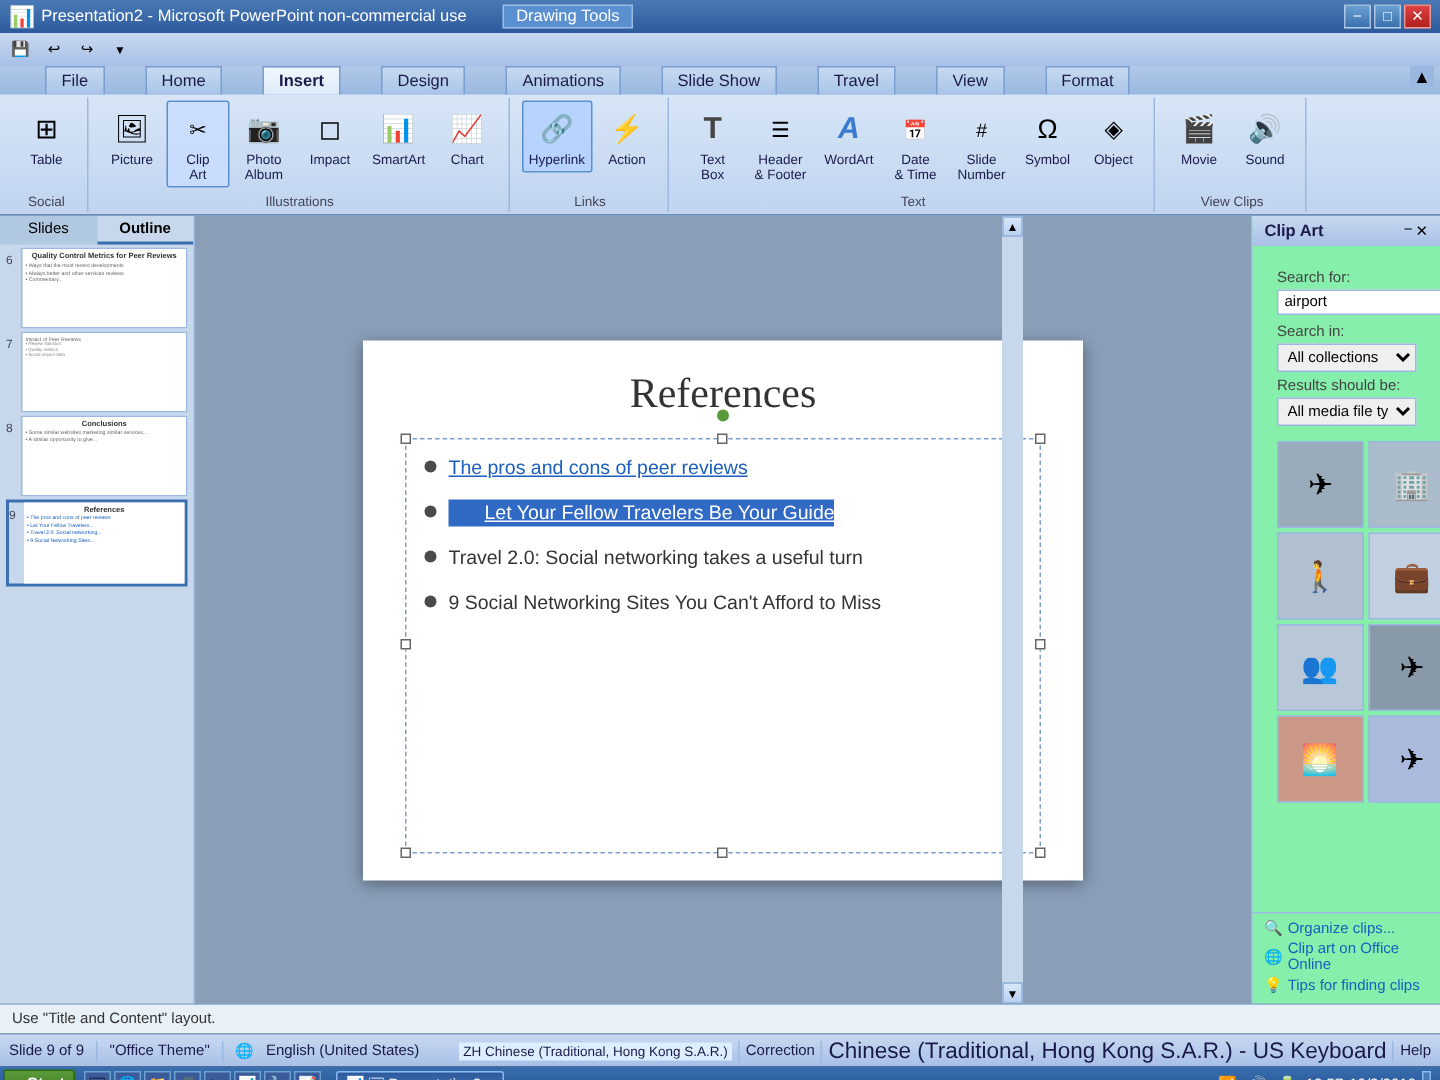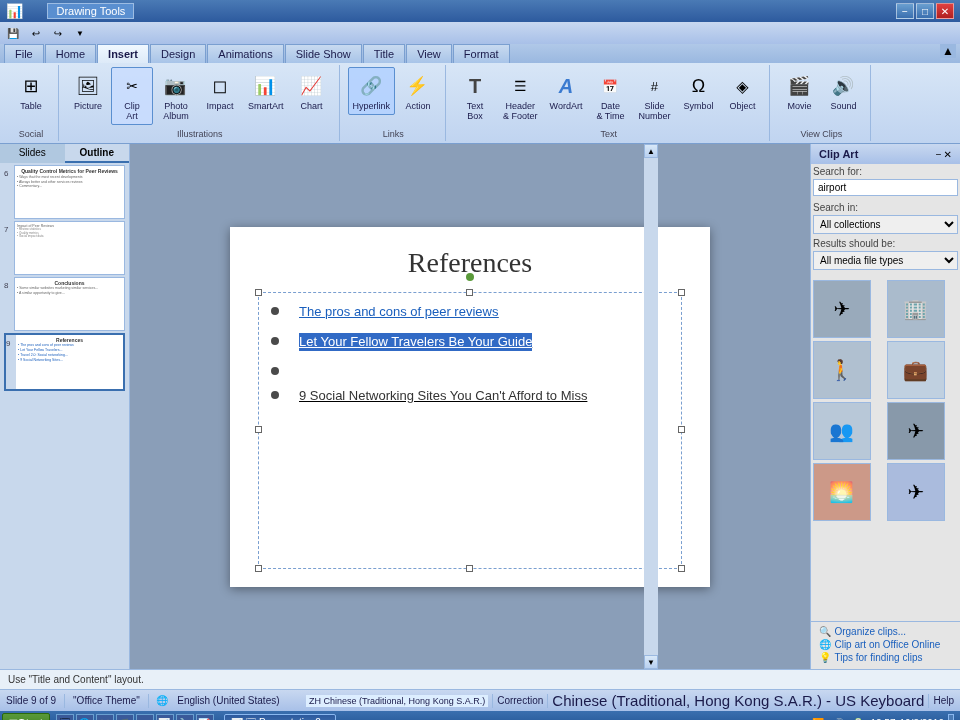--- a/index.html
+++ b/index.html
@@ -16,21 +16,21 @@
     .title-bar-btn { width: 18px; height: 16px; border: 1px solid rgba(255,255,255,0.5); background: linear-gradient(to bottom, #6a9fd0, #3a6faf); color: white; font-size: 10px; display: flex; align-items: center; justify-content: center; cursor: pointer; }
     .title-bar-btn.close { background: linear-gradient(to bottom, #e04040, #b02020); }
 
     
     .quick-access { height: 22px; background: linear-gradient(to bottom, #c8d8f0, #a8c0e8); display: flex; align-items: center; padding: 0 4px; gap: 2px; }
     .qa-btn { width: 20px; height: 18px; display: flex; align-items: center; justify-content: center; font-size: 10px; cursor: pointer; border: 1px solid transparent; }
 
     
     .ribbon { background: linear-gradient(to bottom, #ddeaf8, #c0d4f0); border-bottom: 1px solid #7a9fd0; }
     .ribbon-tabs { display: flex; padding: 0 4px; gap: 1px; background: linear-gradient(to bottom, #b0c8e8, #9ab8e0); }
-    .ribbon-tab { padding: 3px 10px; font-size: 11px; cursor: pointer; background: linear-gradient(to bottom, #c8daf0, #a8c4e8); border: 1px solid #7a9fd0; border-bottom: none; color: #1a1a4a; }
+    .ribbon-tab { padding: 3px 10px; font-size: 11px; cursor: pointer; background: linear-gradient(to bottom, #c8daf0, #a8c4e8); border: 1px solid #7a9fd0; border-bottom: none; color: #1a1a4a; margin-left: 26px; }
     .ribbon-tab.active { background: linear-gradient(to bottom, #f0f8ff, #ddeaf8); font-weight: bold; }
     .ribbon-content { display: flex; align-items: stretch; padding: 2px 4px; gap: 2px; min-height: 80px; }
     .ribbon-group { display: flex; flex-direction: column; align-items: center; border-right: 1px solid #9ab8e0; padding: 2px 6px; gap: 2px; }
     .ribbon-group-label { font-size: 9px; color: #445; margin-top: auto; padding-top: 2px; }
     .ribbon-group-items { display: flex; align-items: flex-start; gap: 2px; flex: 1; }
     .ribbon-btn { display: flex; flex-direction: column; align-items: center; padding: 2px 4px; cursor: pointer; border: 1px solid transparent; border-radius: 2px; min-width: 38px; }
     .ribbon-btn.active { background: rgba(200,220,255,0.8); border-color: #5a8fd0; }
     .ribbon-btn-icon { width: 32px; height: 32px; display: flex; align-items: center; justify-content: center; font-size: 18px; }
     .ribbon-btn-label { font-size: 9px; color: #1a1a4a; text-align: center; line-height: 1.1; }
 
@@ -40,32 +40,32 @@
     
     .slides-panel { width: 130px; background: #c8d8ec; border-right: 1px solid #9ab8e0; overflow-y: auto; }
     .slides-tabs { display: flex; background: #b0c8e0; }
     .slides-tab { flex: 1; padding: 3px; text-align: center; font-size: 10px; cursor: pointer; border-bottom: 2px solid transparent; }
     .slides-tab.active { border-bottom-color: #3a6faf; background: #c8d8ec; font-weight: bold; }
 
     
     .slide-area { flex: 1; background: #8a9eb8; display: flex; align-items: center; justify-content: center; position: relative; overflow: hidden; }
     .slide { background: white; width: 480px; height: 360px; position: relative; box-shadow: 0 2px 10px rgba(0,0,0,0.4); }
     .slide-title { text-align: center; font-size: 28px; color: #333; padding: 20px 20px 10px; font-family: 'Times New Roman', serif; }
-    .slide-bullet { display: flex; align-items: flex-start; margin-bottom: 12px; font-size: 13px; gap: 20px; text-decoration: underline; }
+    .slide-bullet { display: flex; align-items: flex-start; margin-bottom: 12px; font-size: 13px; gap: 8px; }
     .bullet-dot { width: 8px; height: 8px; background: #4a4a4a; border-radius: 50%; margin-top: 4px; flex-shrink: 0; }
     .bullet-text { line-height: 1.4; color: #333; }
     .bullet-text.link { color: #1a5fbd; text-decoration: underline; }
-    .bullet-text.link2 { color: #1a5fbd; text-decoration: underline; }
+    .bullet-text.link2 { color: #1a5fbd; text-decoration: underline; padding-left: 24px; }
     .bullet-text.link2.selected { background: #316ac5; color: white; }
 
     
-    .clip-art-panel { width: 150px; background: #e5e5e5; border-left: 1px solid #9ab8e0; display: flex; flex-direction: column; }
+    .clip-art-panel { width: 126px; background: #86efac; border-left: 1px solid #9ab8e0; display: flex; flex-direction: column; }
     .clip-art-header { background: linear-gradient(to bottom, #c8d8f0, #a8c0e8); padding: 4px 8px; display: flex; align-items: center; justify-content: space-between; }
     .clip-art-title { font-size: 11px; font-weight: bold; color: #1a1a4a; }
-    .clip-art-body { padding: 2px; flex: 1; overflow-y: auto; }
+    .clip-art-body { padding: 16px; flex: 1; overflow-y: auto; }
     .clip-art-label { font-size: 10px; color: #444; margin-bottom: 2px; }
     .clip-art-search-row { display: flex; gap: 2px; margin-bottom: 6px; }
     .clip-art-search { flex: 1; padding: 2px 4px; font-size: 10px; border: 1px solid #9ab8e0; }
     .clip-art-select { width: 100%; padding: 2px; font-size: 10px; border: 1px solid #9ab8e0; margin-bottom: 4px; }
     .clip-art-grid { display: grid; grid-template-columns: 1fr 1fr; gap: 3px; margin-top: 6px; }
     .clip-art-item { border: 1px solid #9ab8e0; width: 58px; height: 58px; display: flex; align-items: center; justify-content: center; background: #f8fafc; cursor: pointer; font-size: 24px; position: relative; overflow: hidden; }
     .clip-art-footer { border-top: 1px solid #9ab8e0; padding: 4px 8px; }
     .clip-art-link { font-size: 10px; color: #1a5fbd; cursor: pointer; display: flex; align-items: center; gap: 3px; margin-bottom: 2px; }
 
     
@@ -82,20 +82,21 @@
     .systray-icon { width: 16px; height: 16px; display: flex; align-items: center; justify-content: center; font-size: 10px; }
 
     .hint-bar { height: 20px; background: #e8f0f8; border-top: 1px solid #9ab8e0; padding: 2px 8px; font-size: 10px; color: #333; display: flex; align-items: center; }
   </style>
 </head>
 <body>
 
 <div class="title-bar">
   <div class="title-bar-left">
     <span style="font-size:14px;">📊</span>
+    <span style="font-size:11px;">Presentation2 - Microsoft PowerPoint non-commercial use</span>
     <span style="margin-left:20px; background:#5a8fd0; padding:1px 8px; border:1px solid rgba(255,255,255,0.4); font-size:11px;">Drawing Tools</span>
   </div>
   <div class="title-bar-controls">
     <div class="title-bar-btn">−</div>
     <div class="title-bar-btn">□</div>
     <div class="title-bar-btn close">✕</div>
   </div>
 </div>
 
 <div class="quick-access">
@@ -106,21 +107,21 @@
 </div>
 
 <div class="ribbon">
   <div class="ribbon-tabs">
     <div class="ribbon-tab">File</div>
     <div class="ribbon-tab">Home</div>
     <div class="ribbon-tab active">Insert</div>
     <div class="ribbon-tab">Design</div>
     <div class="ribbon-tab">Animations</div>
     <div class="ribbon-tab">Slide Show</div>
-    <div class="ribbon-tab">Title</div>
+    <div class="ribbon-tab">Travel</div>
     <div class="ribbon-tab">View</div>
     <div class="ribbon-tab">Format</div>
     <div style="margin-left:auto; width:16px; height:100%; background:#9ab8e0; cursor:pointer; display:flex;align-items:center;justify-content:center;">▲</div>
   </div>
   <div class="ribbon-content">
 
     <div class="ribbon-group">
       <div class="ribbon-group-items">
         <div class="ribbon-btn">
           <div class="ribbon-btn-icon">⊞</div>
@@ -293,20 +294,21 @@
             <span class="bullet-text link" style="font-size:13px;">The pros and cons of peer reviews</span>
           </div>
 
           <div class="slide-bullet">
             <div class="bullet-dot"></div>
             <span class="bullet-text link2 selected" style="font-size:13px;">Let Your Fellow Travelers Be Your Guide</span>
           </div>
 
           <div class="slide-bullet">
             <div class="bullet-dot"></div>
+            <span class="bullet-text" style="font-size:13px;">Travel 2.0: Social networking takes a useful turn</span>
           </div>
 
           <div class="slide-bullet">
             <div class="bullet-dot"></div>
             <span class="bullet-text" style="font-size:13px;">9 Social Networking Sites You Can't Afford to Miss</span>
           </div>
         </div>
       </div>
     </div>
 

